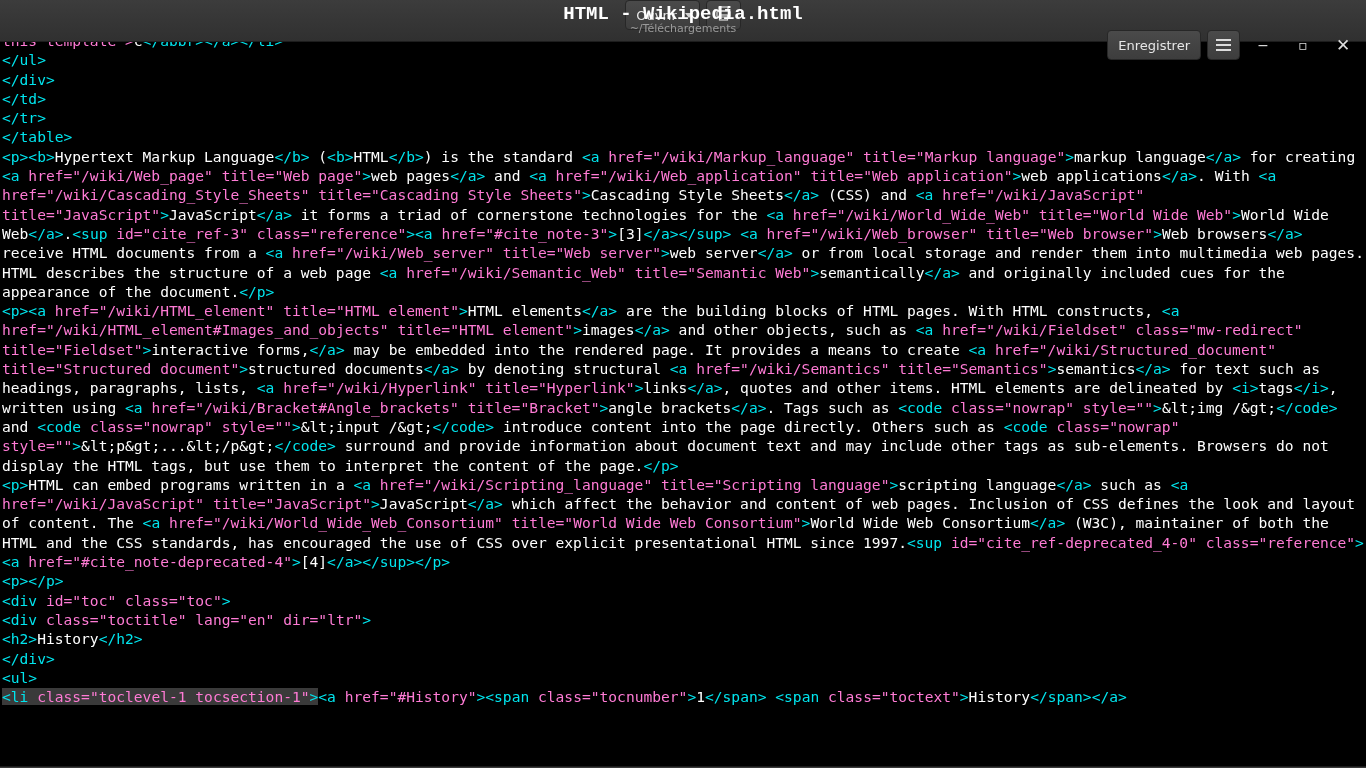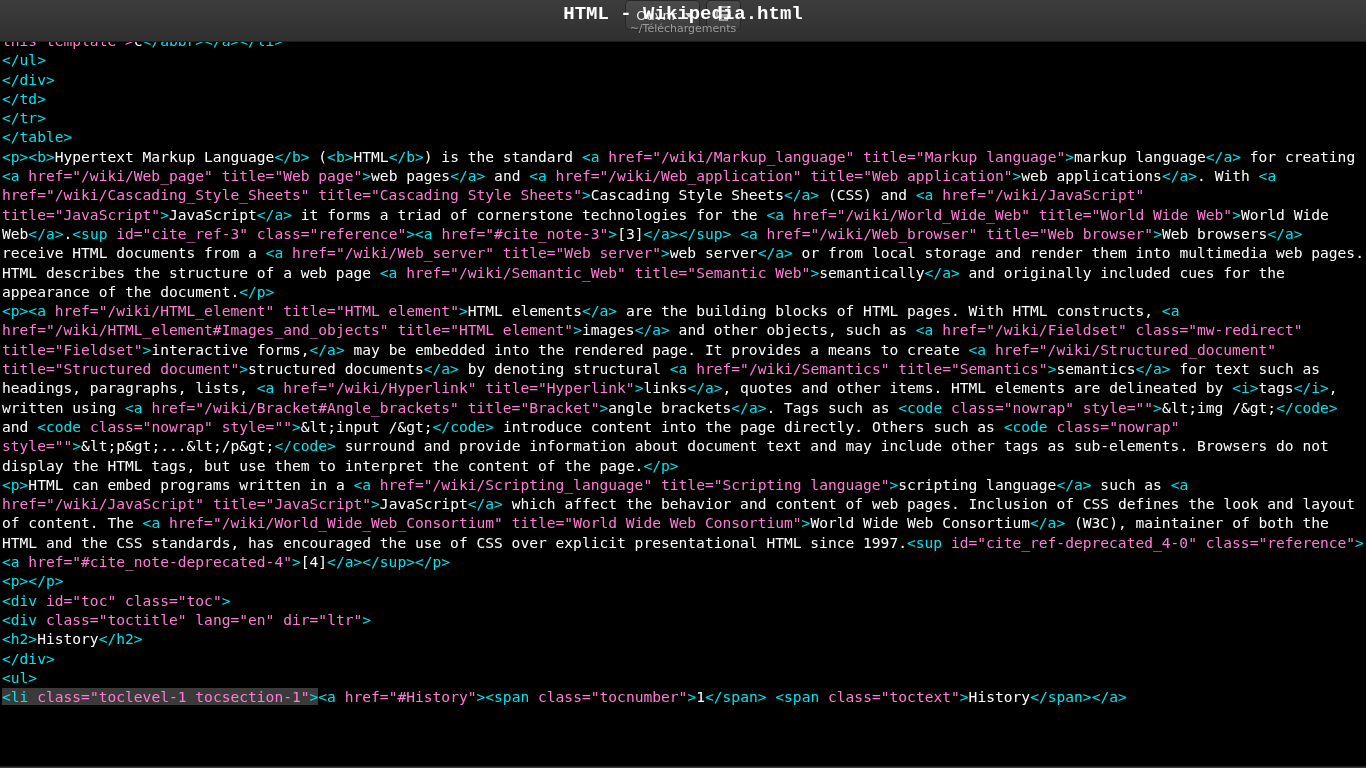--- a/index.html
+++ b/index.html
@@ -163,20 +163,35 @@
         </svg>
       </span>
     </div>
   </div>
 
   <div class="title-center">
     <div class="title-main">HTML - Wikipedia.html</div>
     <div class="title-sub">~/Téléchargements</div>
   </div>
 
+  <div class="tb-right">
+    <div class="btn">
+      <span>Enregistrer</span>
+    </div>
+    <div class="btn icon-only">
+      <span class="hamburger">
+        <i></i>
+          <i></i>
+          <i></i>
+      </span>
+    </div>
+    <div class="winbtn">−</div>
+    <div class="winbtn">▫</div>
+    <div class="winbtn close">✕</div>
+  </div>
 </div>
 
 <div class="editor">
   <pre class="code"><span><span class="str">this template</span><span class="str">"&gt;</span><span class="txt">c</span><span class="tag">&lt;/abbr&gt;&lt;/a&gt;&lt;/li&gt;</span></span>
 <span><span class="tag">&lt;/ul&gt;</span></span>
 <span><span class="tag">&lt;/div&gt;</span></span>
 <span><span class="tag">&lt;/td&gt;</span></span>
 <span><span class="tag">&lt;/tr&gt;</span></span>
 <span><span class="tag">&lt;/table&gt;</span></span>
 <span><span class="tag">&lt;p&gt;&lt;b&gt;</span><span class="txt">Hypertext Markup Language</span><span class="tag">&lt;/b&gt;</span><span class="txt"> (</span><span class="tag">&lt;b&gt;</span><span class="txt">HTML</span><span class="tag">&lt;/b&gt;</span><span class="txt">) is the standard </span><span class="tag">&lt;a </span><span class="attr">href=</span><span class="str">"/wiki/Markup_language"</span><span class="attr"> title=</span><span class="str">"Markup language"</span><span class="tag">&gt;</span><span class="txt">markup language</span><span class="tag">&lt;/a&gt;</span><span class="txt"> for creating </span><span class="tag">&lt;a </span><span class="attr">href=</span><span class="str">"/wiki/Web_page"</span><span class="attr"> title=</span><span class="str">"Web page"</span><span class="tag">&gt;</span><span class="txt">web pages</span><span class="tag">&lt;/a&gt;</span><span class="txt"> and </span><span class="tag">&lt;a </span><span class="attr">href=</span><span class="str">"/wiki/Web_application"</span><span class="attr"> title=</span><span class="str">"Web application"</span><span class="tag">&gt;</span><span class="txt">web applications</span><span class="tag">&lt;/a&gt;</span><span class="txt">. With </span><span class="tag">&lt;a </span><span class="attr">href=</span><span class="str">"/wiki/Cascading_Style_Sheets"</span><span class="attr"> title=</span><span class="str">"Cascading Style Sheets"</span><span class="tag">&gt;</span><span class="txt">Cascading Style Sheets</span><span class="tag">&lt;/a&gt;</span><span class="txt"> (CSS) and </span><span class="tag">&lt;a </span><span class="attr">href=</span><span class="str">"/wiki/JavaScript"</span><span class="attr"> title=</span><span class="str">"JavaScript"</span><span class="tag">&gt;</span><span class="txt">JavaScript</span><span class="tag">&lt;/a&gt;</span><span class="txt"> it forms a triad of cornerstone technologies for the </span><span class="tag">&lt;a </span><span class="attr">href=</span><span class="str">"/wiki/World_Wide_Web"</span><span class="attr"> title=</span><span class="str">"World Wide Web"</span><span class="tag">&gt;</span><span class="txt">World Wide Web</span><span class="tag">&lt;/a&gt;</span><span class="txt">.</span><span class="tag">&lt;sup </span><span class="attr">id=</span><span class="str">"cite_ref-3"</span><span class="attr"> class=</span><span class="str">"reference"</span><span class="tag">&gt;&lt;a </span><span class="attr">href=</span><span class="str">"#cite_note-3"</span><span class="tag">&gt;</span><span class="txt">[3]</span><span class="tag">&lt;/a&gt;&lt;/sup&gt;</span><span class="txt"> </span><span class="tag">&lt;a </span><span class="attr">href=</span><span class="str">"/wiki/Web_browser"</span><span class="attr"> title=</span><span class="str">"Web browser"</span><span class="tag">&gt;</span><span class="txt">Web browsers</span><span class="tag">&lt;/a&gt;</span><span class="txt"> receive HTML documents from a </span><span class="tag">&lt;a </span><span class="attr">href=</span><span class="str">"/wiki/Web_server"</span><span class="attr"> title=</span><span class="str">"Web server"</span><span class="tag">&gt;</span><span class="txt">web server</span><span class="tag">&lt;/a&gt;</span><span class="txt"> or from local storage and render them into multimedia web pages. HTML describes the structure of a web page </span><span class="tag">&lt;a </span><span class="attr">href=</span><span class="str">"/wiki/Semantic_Web"</span><span class="attr"> title=</span><span class="str">"Semantic Web"</span><span class="tag">&gt;</span><span class="txt">semantically</span><span class="tag">&lt;/a&gt;</span><span class="txt"> and originally included cues for the appearance of the document.</span><span class="tag">&lt;/p&gt;</span></span>

